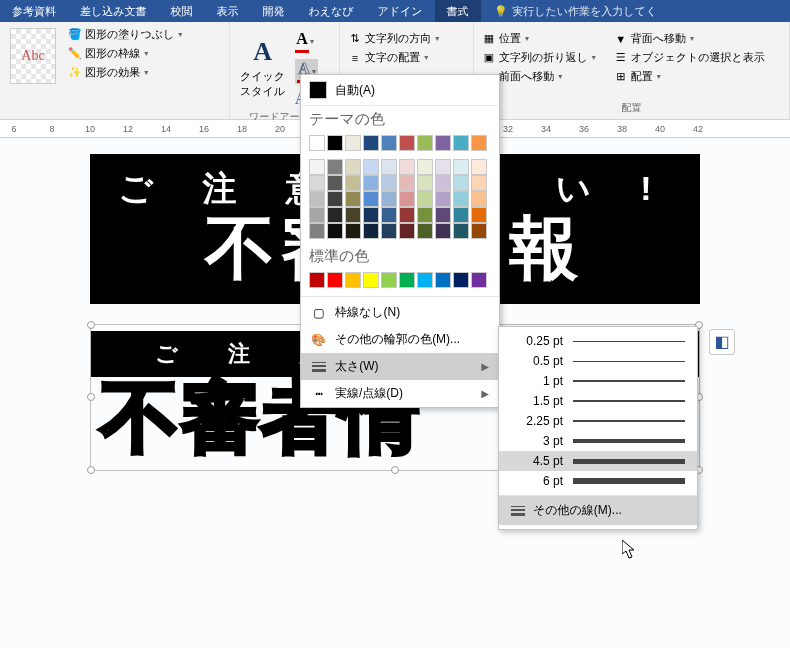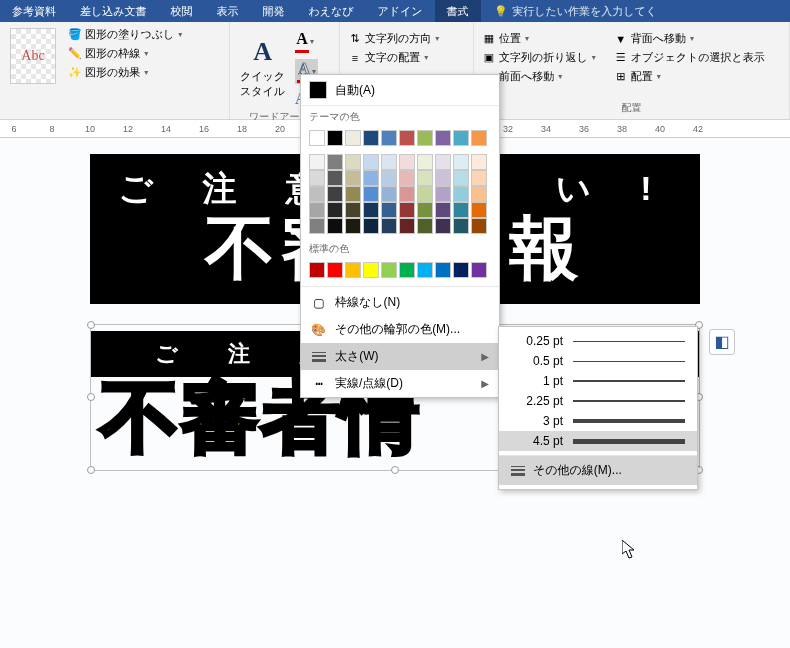--- a/index.html
+++ b/index.html
@@ -27,21 +27,21 @@
 .art1 .l2{font-size:70px;font-weight:900;letter-spacing:6px;line-height:1.05}
 .art2wrap{margin-top:20px;position:relative;border:1px solid #bfbfbf;padding:6px 10px 12px}
 .art2wrap .hbar{background:#000;color:#fff;font-size:22px;font-weight:700;letter-spacing:22px;text-align:center;padding:8px 0;margin:0 -10px}
 .art2wrap .huge{font-size:78px;font-weight:900;color:#ffd400;-webkit-text-stroke:4px #000;letter-spacing:2px;line-height:1.05}
 .sel-handle{position:absolute;width:8px;height:8px;border:1px solid #9a9a9a;background:#fff;border-radius:50%}
 .rot{width:10px;height:10px;border:1px solid #9a9a9a;border-radius:50%;background:#fff;position:absolute;left:50%;top:-24px;transform:translateX(-50%)}
 .layout-opt{position:absolute;right:-36px;top:4px;width:26px;height:26px;border:1px solid #c7c7c7;background:#fff;display:flex;align-items:center;justify-content:center;border-radius:3px}
 .dropdown{position:absolute;background:#fff;border:1px solid #c4c4c4;box-shadow:2px 2px 6px rgba(0,0,0,.25);font-size:12px;z-index:50}
 .dd-outline{left:300px;top:74px;width:200px}
 .dd-outline .head{padding:6px 8px;display:flex;align-items:center;gap:8px;border-bottom:1px solid #eaeaea}
-.dd-outline .sect{padding:4px 8px 2px;color:#666;font-size:10px}
+.dd-outline .sect{padding:4px 8px 2px;color:#666;font-size:15px}
 .swatch-grid{display:grid;grid-template-columns:repeat(10,16px);gap:2px;padding:4px 8px}
 .sw{width:16px;height:16px;border:1px solid #c9c9c9;cursor:pointer}
 .std-row{display:flex;gap:2px;padding:4px 8px 6px}
 .menu-row{display:flex;align-items:center;gap:8px;padding:5px 10px;cursor:pointer}
 .menu-row.hl{background:#cfcfcf}
 .menu-row .mi{width:16px;height:16px;display:inline-flex;align-items:center;justify-content:center}
 .menu-row .arrow{margin-left:auto;color:#666;font-size:10px}
 .dd-weight{left:498px;top:326px;width:200px;padding:4px 0}
 .dd-weight .wrow{display:flex;align-items:center;gap:10px;padding:3px 12px;cursor:pointer}
 .dd-weight .wrow.sel{background:#d8d8d8}
@@ -350,30 +350,38 @@
     </div>
     <div class="wrow">
       <div class="wlabel">0.5 pt</div>
       <div class="wline" style="height: 0.8px;"></div>
     </div>
     <div class="wrow">
       <div class="wlabel">1 pt</div>
       <div class="wline" style="height: 1.3px;"></div>
     </div>
     <div class="wrow">
+      <div class="wlabel">1.5 pt</div>
+      <div class="wline" style="height: 1.8px;"></div>
+    </div>
+    <div class="wrow">
       <div class="wlabel">2.25 pt</div>
       <div class="wline" style="height: 2.5px;"></div>
     </div>
     <div class="wrow">
       <div class="wlabel">3 pt</div>
       <div class="wline" style="height: 3.3px;"></div>
     </div>
     <div class="wrow sel">
       <div class="wlabel">4.5 pt</div>
       <div class="wline" style="height: 5px;"></div>
+    </div>
+    <div class="wrow">
+      <div class="wlabel">6 pt</div>
+      <div class="wline" style="height: 6.5px;"></div>
     </div>
     <div class="more">
       <span class="mi lines-ic">
         <i></i>
         <i style="height:2px"></i>
         <i style="height:3px"></i>
       </span>
       <span>その他の線(M)...</span>
     </div>
   </div>

